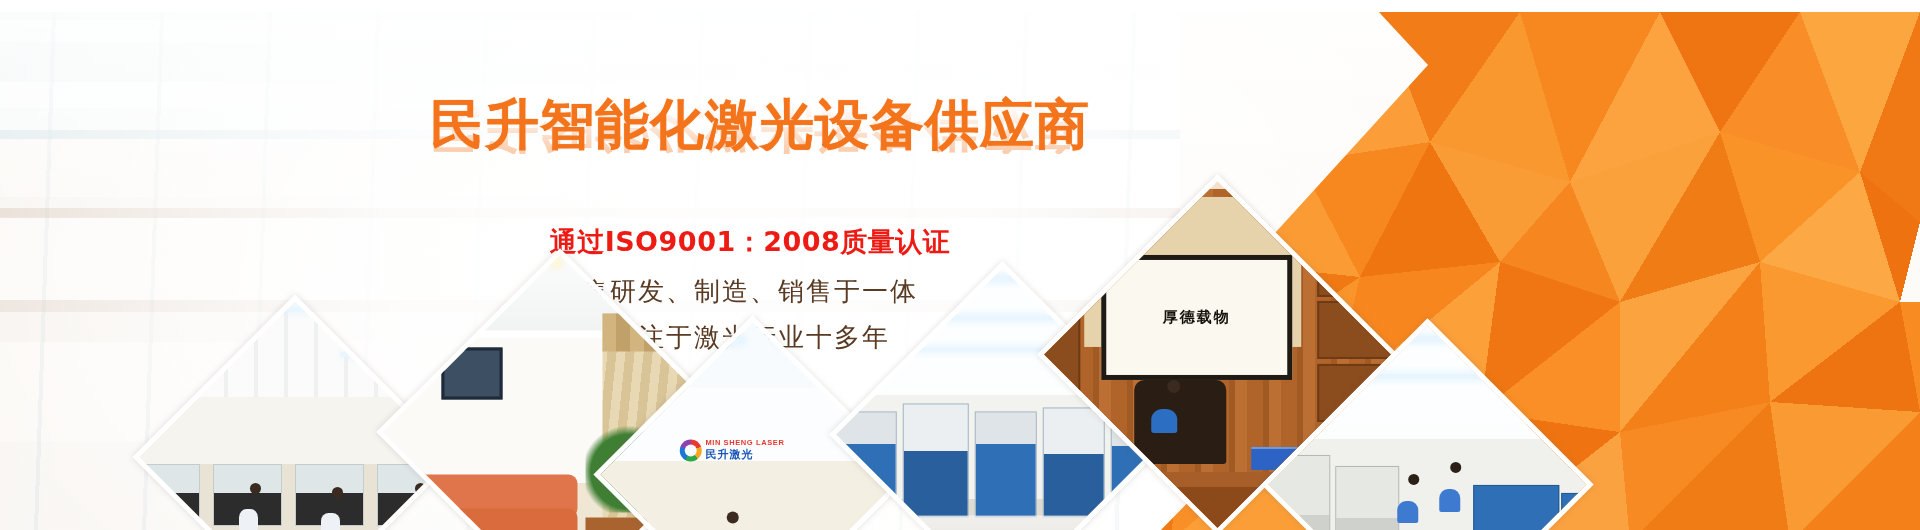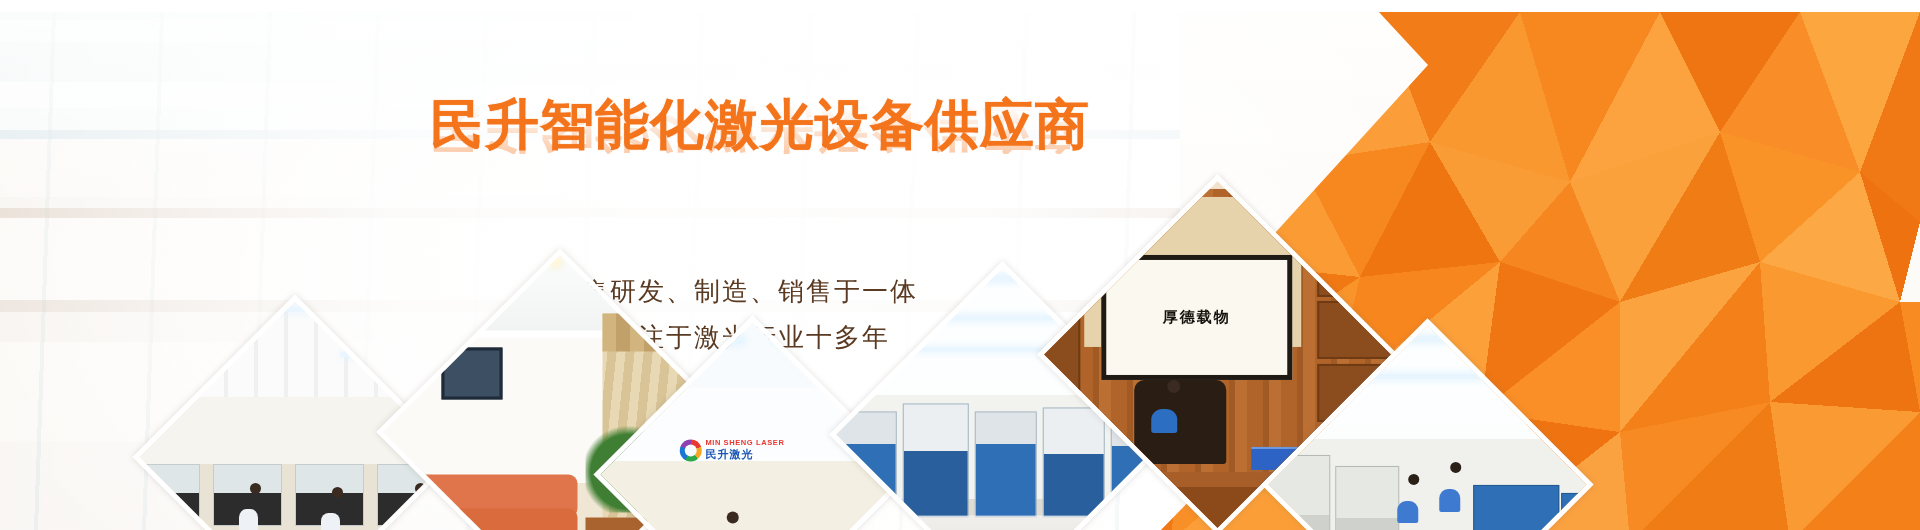--- a/index.html
+++ b/index.html
@@ -306,20 +306,21 @@
         <polygon points="820,400 690,530 820,530" fill="#f4801a"></polygon>
       </g>
     </svg>
   </div>
 
   <div class="headline-wrap">
     <div class="headline">民升智能化激光设备供应商</div>
     <div class="headline-reflect">民升智能化激光设备供应商</div>
   </div>
 
+  <div class="iso-line">通过ISO9001：2008质量认证</div>
 
   <div class="tag-line tag-1">集研发、制造、销售于一体</div>
   <div class="tag-line tag-2">专注于激光行业十多年</div>
 
   <div class="tiles">
 
     <div class="tile tile-office">
       <div class="inner ph-office">
         <div class="ceiling"></div>
         <div class="lamp" style="left:12%;top:10%;"></div>

